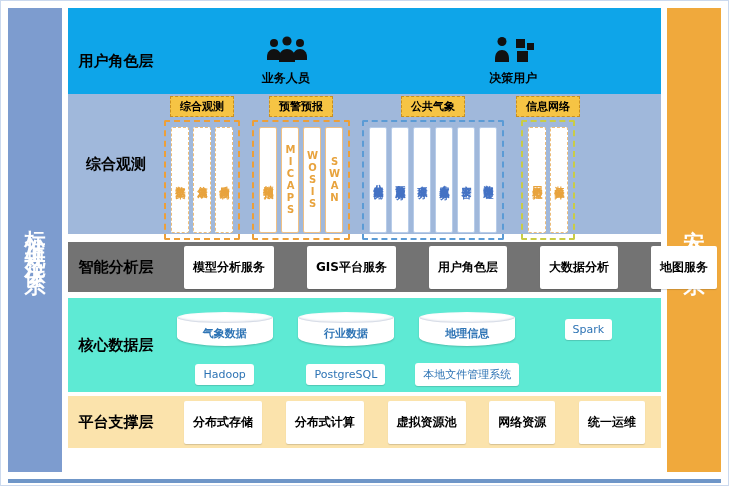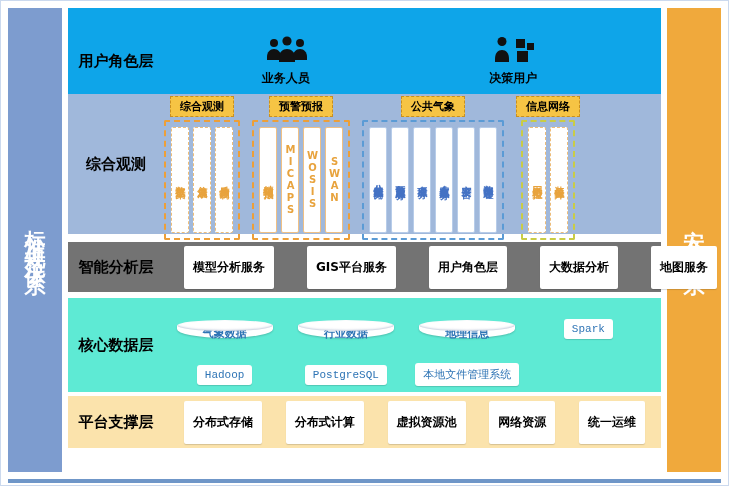--- a/index.html
+++ b/index.html
@@ -33,29 +33,29 @@
   .vpill-orange-solid{color:#E8A33D;border:1px solid #F0C084;}
   .vpill-blue{color:#4472C4;border:1px solid #B7CCE9;}
   
   .layer-analysis{top:242px;height:50px;background:#737373;}
   .h-boxes{flex:1;display:flex;align-items:center;gap:13px;padding-right:12px;}
   .wbox{background:#fff;font-weight:bold;font-size:12px;color:#000;padding:13px 9px;border-radius:2px;
         white-space:nowrap;box-shadow:0 1px 1px rgba(0,0,0,.15);flex:0 0 auto;margin-left:20px;}
   
   .layer-data{top:298px;height:94px;background:#5eead4;}
   .data-grid{flex:1;display:grid;grid-template-columns:repeat(4,1fr);row-gap:9px;align-items:center;padding:5px 12px 5px 0;}
-  .cyl{position:relative;width:96px;height:18px;margin:16px auto;}
+  .cyl{position:relative;width:96px;height:34px;margin:8px auto;}
   .cyl-top{position:absolute;top:0;left:0;right:0;height:11px;background:#fff;border-radius:50%;
            box-shadow:inset 0 -1px 2px rgba(100,120,160,.35);z-index:2;}
   .cyl-body{position:absolute;top:5px;left:0;right:0;bottom:0;background:#fff;
             border-radius:0 0 48px 48px/0 0 9px 9px;display:flex;align-items:center;justify-content:center;
             box-shadow:0 1px 2px rgba(0,0,0,.18);}
   .cyl-label{color:#2E74B5;font-size:11px;font-weight:bold;padding-top:4px;}
   .dbox{background:#fff;color:#2E74B5;font-size:11px;padding:4px 8px;border-radius:3px;margin:0 auto;
-        white-space:nowrap;box-shadow:0 1px 1px rgba(0,0,0,.15);width:max-content;font-family:Liberation Mono, monospace;}
+        white-space:nowrap;box-shadow:0 1px 1px rgba(0,0,0,.15);width:max-content;}
   
   .layer-platform{top:396px;height:52px;background:#FBE3AC;}
   .p-boxes{flex:1;display:flex;align-items:flex-start;justify-content:space-between;padding-right:16px;}
   .bottom-strip{position:absolute;left:8px;right:8px;bottom:3px;height:4px;background:#6F96C8;}
 </style>
 </head>
 <body>
 
 <div class="frame"></div>
 

